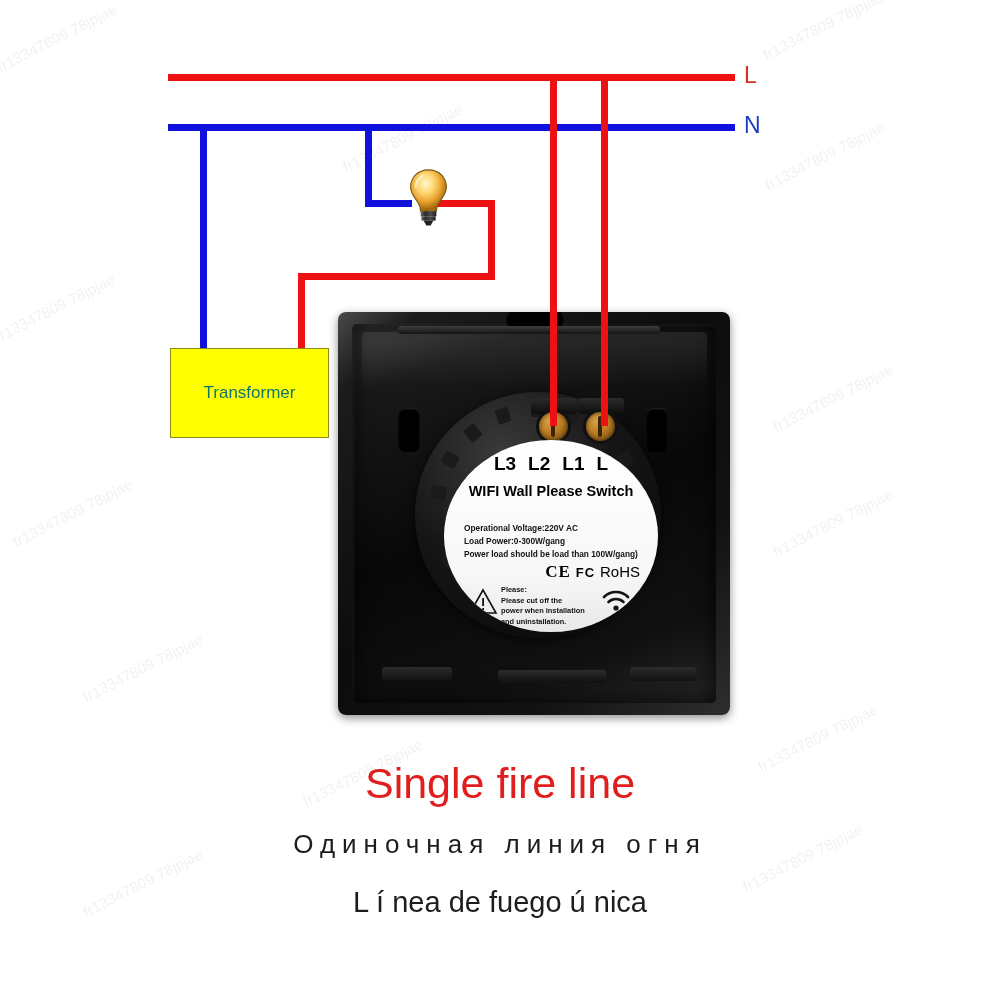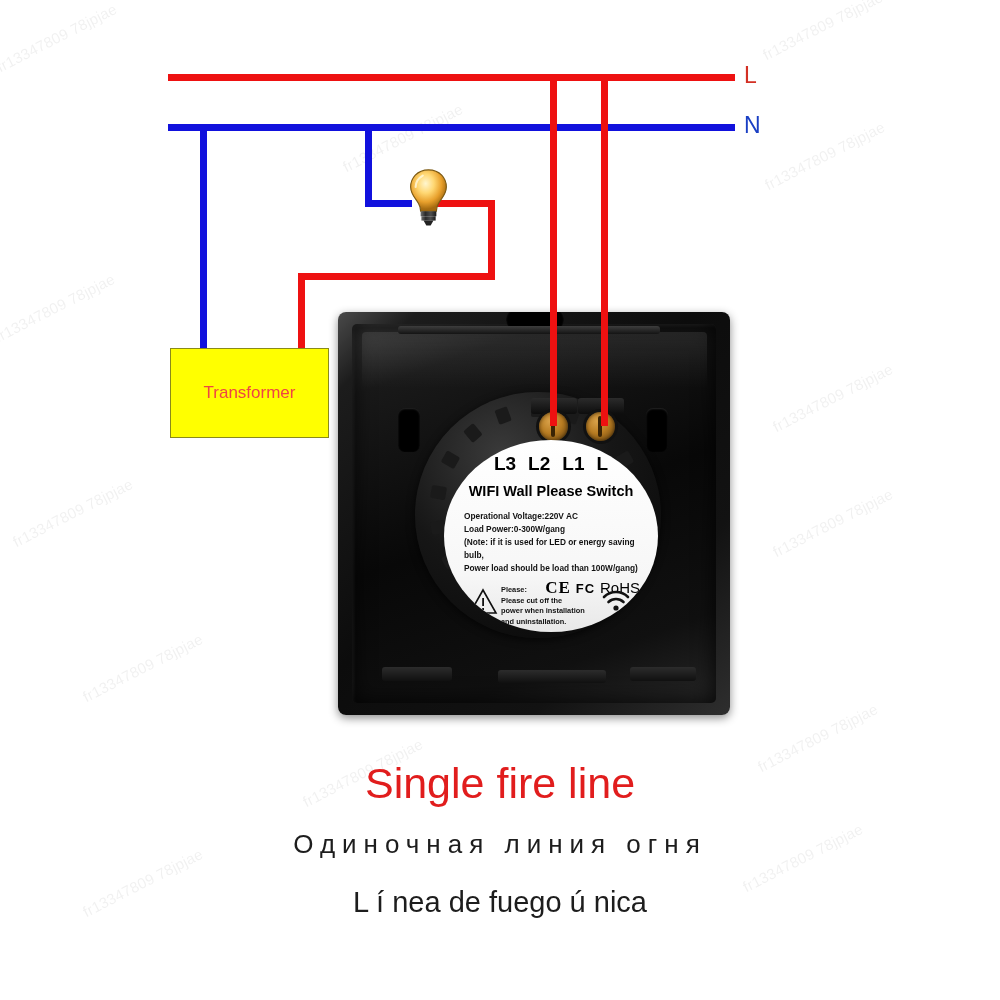--- a/index.html
+++ b/index.html
@@ -51,21 +51,21 @@
   #transformer {
     position: absolute;
     background: #ffff00;
     border: 1.5px solid #8a8a1a;
     display: flex;
     align-items: center;
     justify-content: center;
   }
   #transformer .tf-label {
     font-size: 17px;
-    color: #ef4444;
+    color: #0f766e;
     font-family: "Liberation Sans", sans-serif;
   }
 
   
   #bulb { position: absolute; }
 
   
   #switch-panel {
     position: absolute;
     left: 338px; top: 312px;
@@ -146,35 +146,34 @@
   .spec-title {
     position: absolute;
     left: 0; right: 0; top: 43px;
     text-align: center;
     font-size: 14.5px;
     font-weight: bold;
     color: #000;
   }
   .spec-lines {
     position: absolute;
-    left: 20px; top: 70px; right: 8px;
+    left: 20px; top: 82px; right: 8px;
     font-size: 8.3px;
     font-weight: bold;
     color: #111;
     line-height: 1.58;
   }
   .cert-row {
     position: absolute;
     left: 0; right: 18px; top: 122px;
     text-align: right;
     font-size: 14px;
     color: #000;
     font-weight: bold;
     letter-spacing: 1px;
-    margin-top: 16px;
   }
   .cert-row .ce { font-family: "Liberation Serif", serif; font-size: 17px; }
   .cert-row .fc { font-size: 13px; }
   .cert-row .rohs { font-weight: normal; font-size: 15px; letter-spacing: 0; }
   .caution-block {
     position: absolute;
     left: 57px; top: 145px;
     font-size: 7.4px;
     font-weight: bold;
     color: #111;
@@ -308,21 +307,20 @@
         <span>L2</span>
         <span>L1</span>
         <span>L</span>
       </div>
 
       <div class="spec-title">WIFI Wall Please Switch</div>
 
       <div class="spec-lines">
         <div>Operational Voltage:220V AC</div>
         <div>Load Power:0-300W/gang</div>
-        <div>(Note: if it is used for LED or energy saving bulb,</div>
         <div>Power load should be load than 100W/gang)</div>
       </div>
 
       <div class="cert-row">
         <span class="ce">CE</span>
         <span class="fc">FC</span>
         <span class="rohs">RoHS</span>
       </div>
 
       <svg id="warn-tri" viewBox="0 0 30 27">

